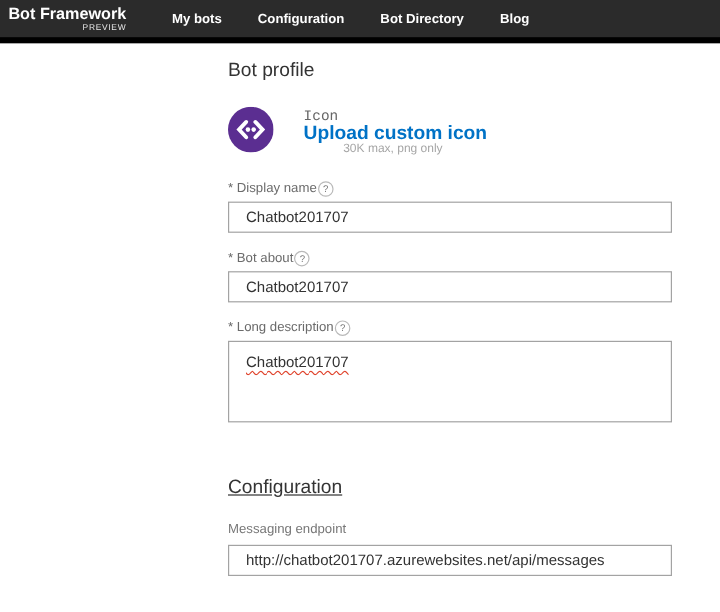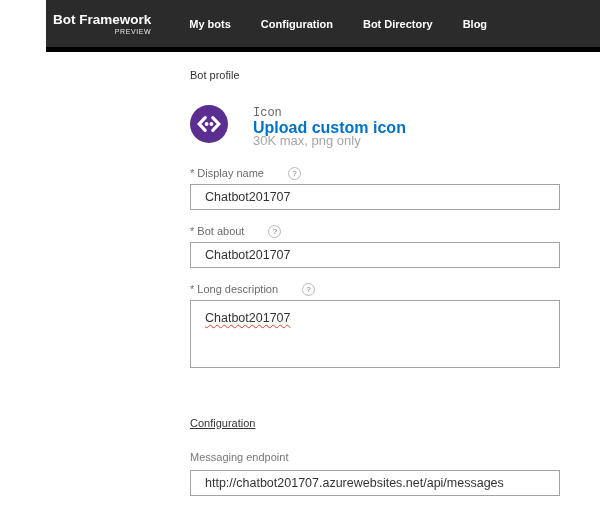--- a/index.html
+++ b/index.html
@@ -5,27 +5,26 @@
   * { box-sizing: border-box; }
   html, body {
     margin: 0; padding: 0;
     width: 600px; height: 510px;
     overflow: hidden;
     background: #ffffff;
     font-family: "Liberation Sans", sans-serif;
   }
   
   .topbar {
-    height: 52px;
+    height: 36px;
     background: #2b2b2b;
     border-bottom: 5px solid #000000;
     display: flex;
     align-items: center;
     padding-left: 7px;
-    margin-left: 46px;
   }
   .brand {
     display: flex;
     flex-direction: column;
     align-items: flex-end;
     cursor: pointer;
   }
   .brand-name {
     color: #ffffff;
     font-size: 13.5px;
@@ -60,21 +59,21 @@
     padding-top: 13px;
   }
   .page-title {
     font-size: 24px;
     font-weight: 300;
     color: #111111;
     margin: 0 0 22px 0;
     line-height: 28px;
   }
   .section-heading {
-    font-size: 11px;
+    font-size: 16px;
     font-weight: 400;
     color: #333333;
     margin: 0 0 20px 0;
     line-height: 20px;
   }
   
   .icon-row {
     display: flex;
     align-items: flex-start;
     margin-bottom: 20px;
@@ -94,31 +93,32 @@
   }
   .upload-link {
     font-size: 16px;
     font-weight: bold;
     color: #0072c6;
     line-height: 13px;
     margin-top: 1px;
     cursor: pointer;
   }
   .icon-hint {
-    font-size: 13px;
+    font-size: 10px;
     color: #a6a6a6;
     line-height: 12px;
     margin-top: 1px;
+    margin-left: 33px;
   }
   
   .field { margin-bottom: 15px; }
   .field-label {
     display: flex;
     align-items: flex-start;
-    gap: 24px;
+    gap: 1px;
     font-size: 11px;
     color: #6b6b6b;
     line-height: 13px;
     margin-bottom: 4px;
   }
   .help-icon {
     width: 13px; height: 13px;
     border: 1px solid #b9b9b9;
     border-radius: 50%;
     display: inline-flex;

